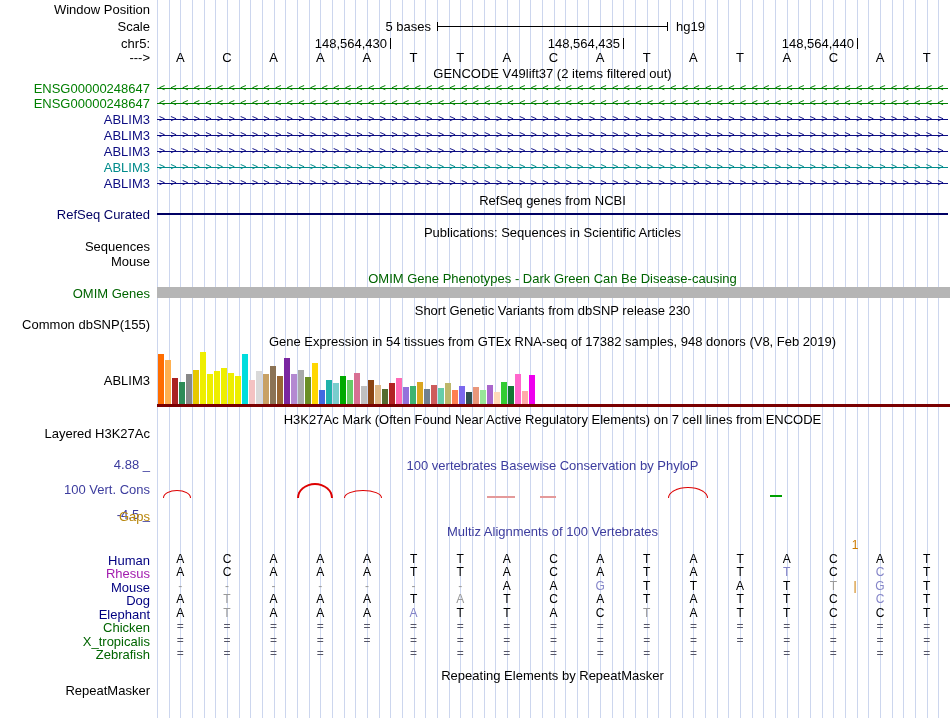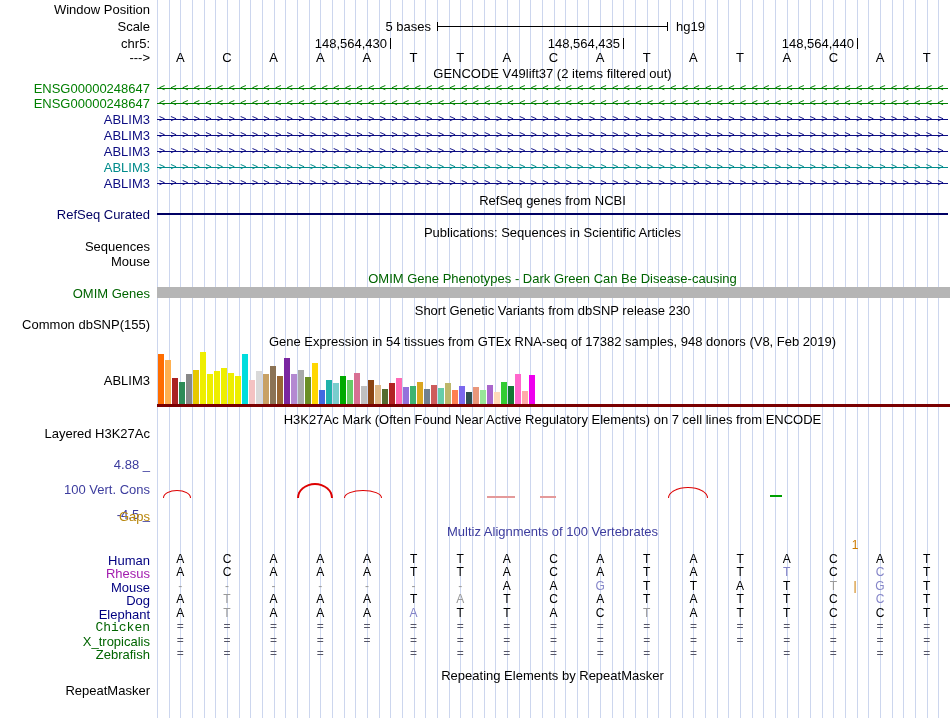--- a/index.html
+++ b/index.html
@@ -134,20 +134,21 @@
   <div class="ctr" style="top:303px">Short Genetic Variants from dbSNP release 230</div>
   <div class="lbl" style="top:317px">Common dbSNP(155)</div>
 
   <div class="ctr" style="top:334px">Gene Expression in 54 tissues from GTEx RNA-seq of 17382 samples, 948 donors (V8, Feb 2019)</div>
   <div class="lbl" style="top:373px">ABLIM3</div>
   <div class="gbase" style="background: rgb(122, 0, 0);"></div>
 
   <div class="ctr" style="top:412px">H3K27Ac Mark (Often Found Near Active Regulatory Elements) on 7 cell lines from ENCODE</div>
   <div class="lbl" style="top:426px">Layered H3K27Ac</div>
 
+  <div class="ctr blue" style="top:458px">100 vertebrates Basewise Conservation by PhyloP</div>
   <div class="lbl blue" style="top:457px">4.88 _</div>
   <div class="lbl blue" style="top:482px">100 Vert. Cons</div>
   <div class="lbl blue" style="top:507px">-4.5 _</div>
 
   <div class="ctr blue" style="top:524px">Multiz Alignments of 100 Vertebrates</div>
 
   <div class="ctr" style="top:668px">Repeating Elements by RepeatMasker</div>
   <div class="lbl" style="top:683px">RepeatMasker</div>
 <div class="rnum" style="left: 293px;">148,564,430</div>
     <div class="rtick" style="left: 390px;"></div>
@@ -352,21 +353,21 @@
     <div class="mz" style="left: 506.853px; top: 607px; color: rgb(0, 0, 0);">T</div>
     <div class="mz" style="left: 553.5px; top: 607px; color: rgb(0, 0, 0);">A</div>
     <div class="mz" style="left: 600.147px; top: 607px; color: rgb(0, 0, 0);">C</div>
     <div class="mz" style="left: 646.794px; top: 607px; color: rgb(153, 153, 153);">T</div>
     <div class="mz" style="left: 693.441px; top: 607px; color: rgb(0, 0, 0);">A</div>
     <div class="mz" style="left: 740.088px; top: 607px; color: rgb(0, 0, 0);">T</div>
     <div class="mz" style="left: 786.735px; top: 607px; color: rgb(0, 0, 0);">T</div>
     <div class="mz" style="left: 833.382px; top: 607px; color: rgb(0, 0, 0);">C</div>
     <div class="mz" style="left: 880.029px; top: 607px; color: rgb(0, 0, 0);">C</div>
     <div class="mz" style="left: 926.676px; top: 607px; color: rgb(0, 0, 0);">T</div>
-    <div class="lbl" style="top: 620px; color: rgb(0, 100, 0); font-family: Liberation Mono, monospace;">Chicken</div>
+    <div class="lbl" style="top: 620px; color: rgb(0, 100, 0);">Chicken</div>
     <div class="mz" style="left: 180.324px; top: 620px; color: rgb(85, 85, 102);">=</div>
     <div class="mz" style="left: 226.971px; top: 620px; color: rgb(85, 85, 102);">=</div>
     <div class="mz" style="left: 273.618px; top: 620px; color: rgb(85, 85, 102);">=</div>
     <div class="mz" style="left: 320.265px; top: 620px; color: rgb(85, 85, 102);">=</div>
     <div class="mz" style="left: 366.912px; top: 620px; color: rgb(85, 85, 102);">=</div>
     <div class="mz" style="left: 413.559px; top: 620px; color: rgb(85, 85, 102);">=</div>
     <div class="mz" style="left: 460.206px; top: 620px; color: rgb(85, 85, 102);">=</div>
     <div class="mz" style="left: 506.853px; top: 620px; color: rgb(85, 85, 102);">=</div>
     <div class="mz" style="left: 553.5px; top: 620px; color: rgb(85, 85, 102);">=</div>
     <div class="mz" style="left: 600.147px; top: 620px; color: rgb(85, 85, 102);">=</div>

